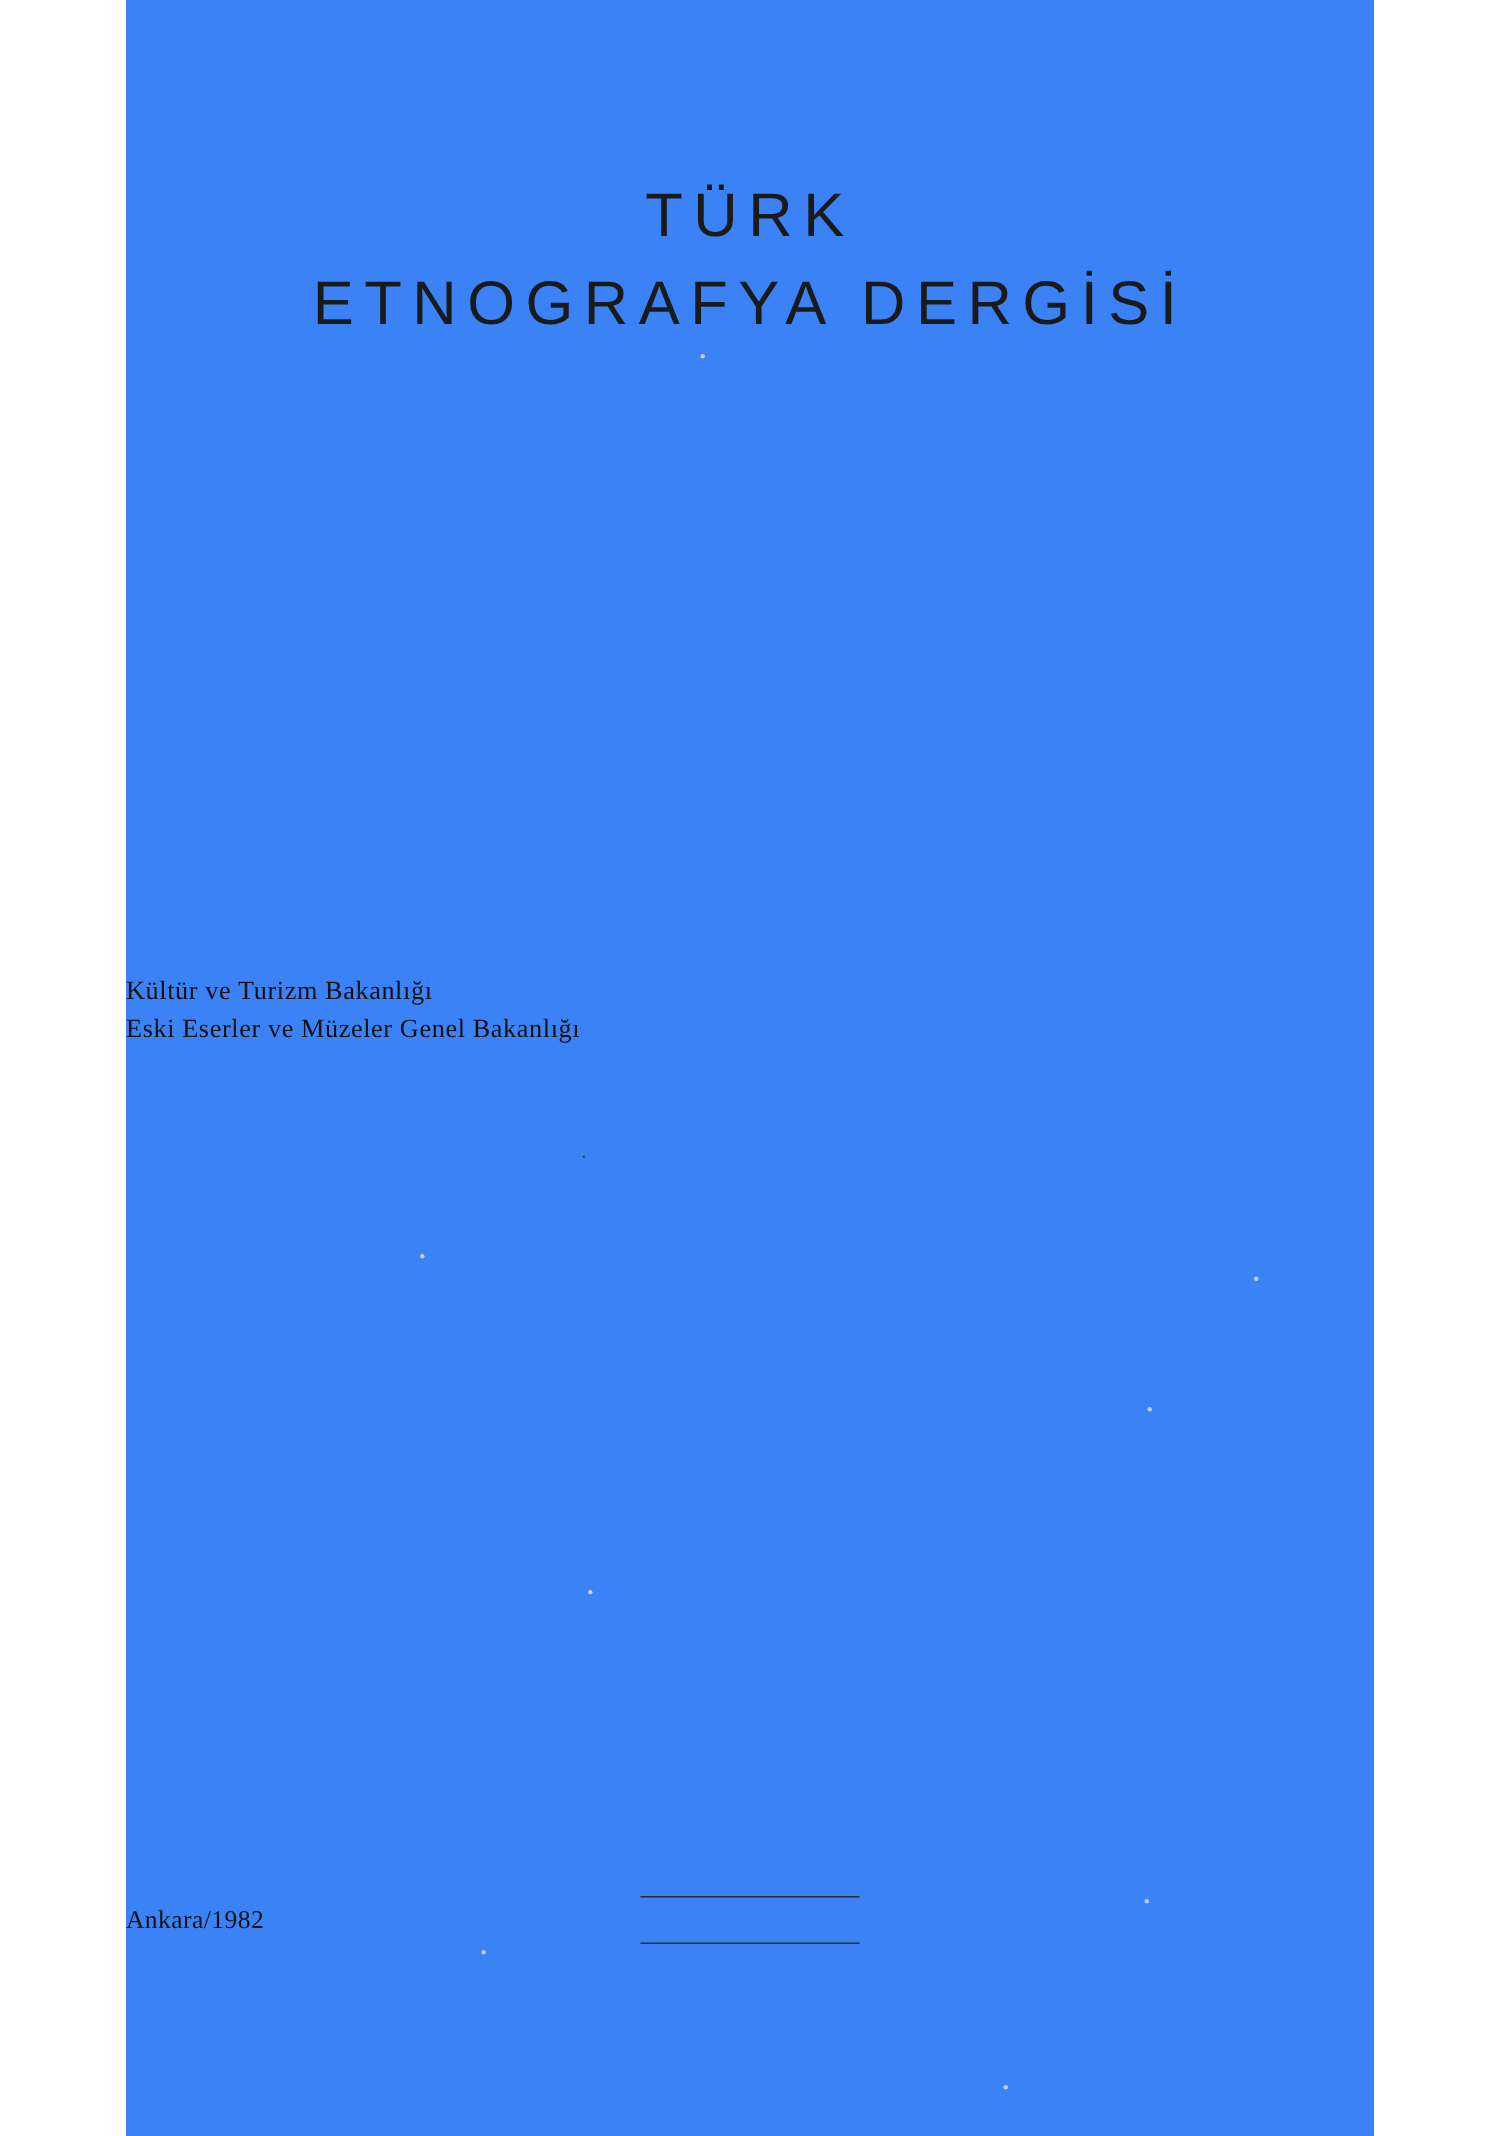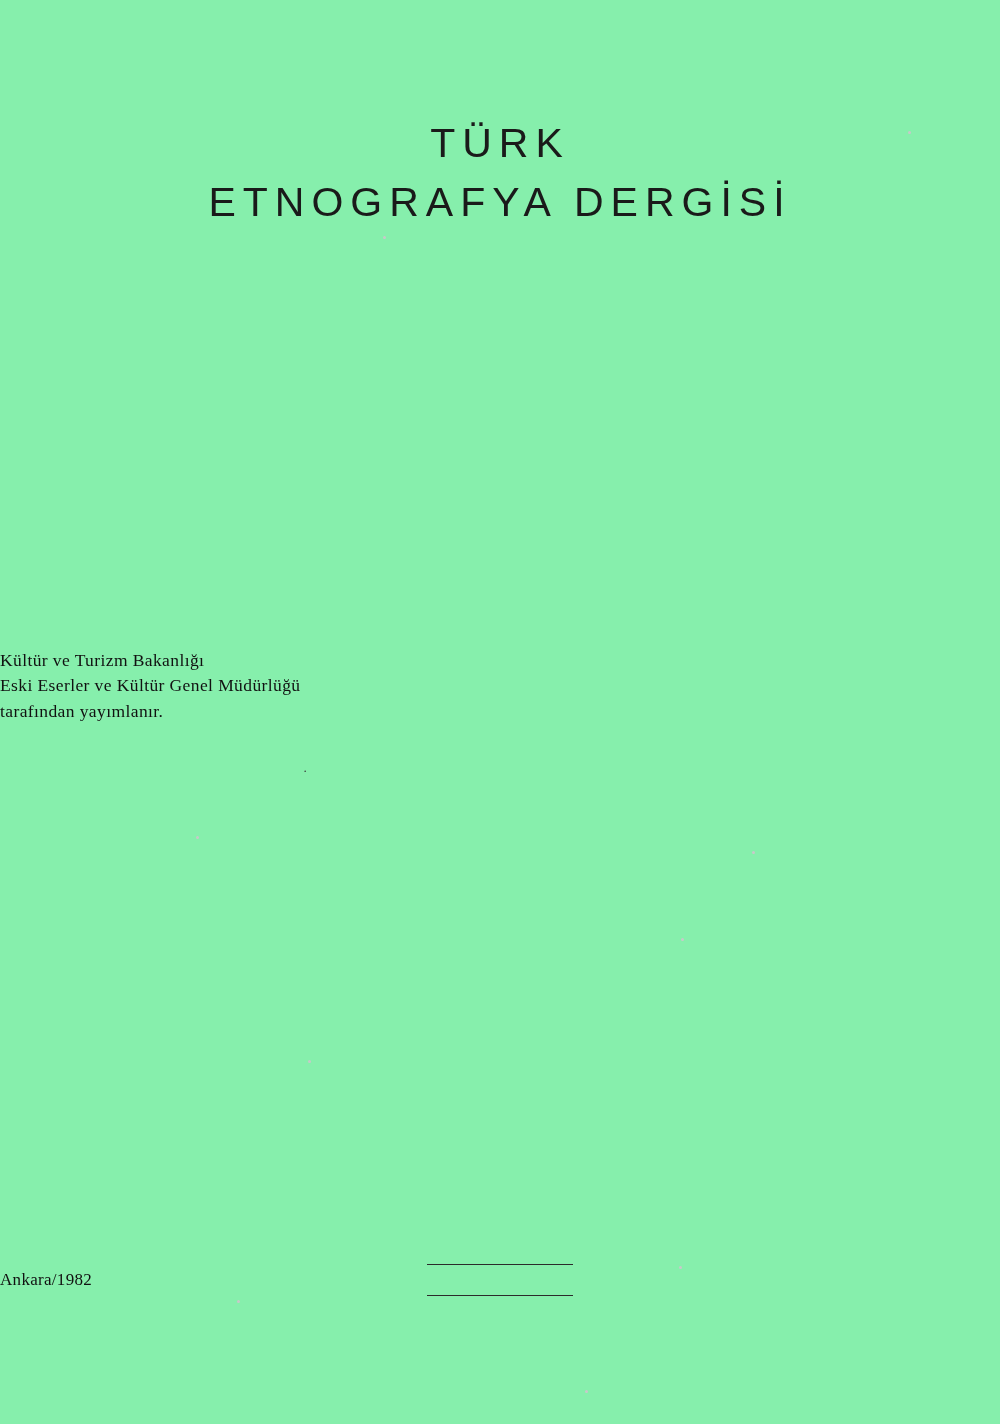--- a/index.html
+++ b/index.html
@@ -2,24 +2,24 @@
 <html><head>
 <meta charset="utf-8">
 <style>
   html, body {
     margin: 0;
     padding: 0;
     background: #ffffff;
   }
   .page {
     position: relative;
-    width: 1000px;
+    width: 832px;
     height: 1424px;
     margin: 0 auto;
-    background: #86efac;
+    background: #3b82f6;
     overflow: hidden;
     font-family: "Liberation Serif", serif;
     color: #111111;
   }
 
   
   .masthead {
     position: absolute;
     top: 120px;
     left: 0;
@@ -143,22 +143,21 @@
 <div class="page">
 
   <div class="masthead">
     <div class="line1">TÜRK</div>
     <div class="line2">ETNOGRAFYA DERGİSİ</div>
   </div>
 
 
   <div class="publisher">
     <div>Kültür ve Turizm Bakanlığı</div>
-    <div>Eski Eserler ve Kültür Genel Müdürlüğü</div>
-    <div>tarafından yayımlanır.</div>
+    <div>Eski Eserler ve Müzeler Genel Bakanlığı</div>
   </div>
 
   <div class="ink-mark">·</div>
 
   <div class="imprint">
     <div class="topline"></div>
     <div class="text">Ankara/1982</div>
     <div class="botline"></div>
   </div>
 

